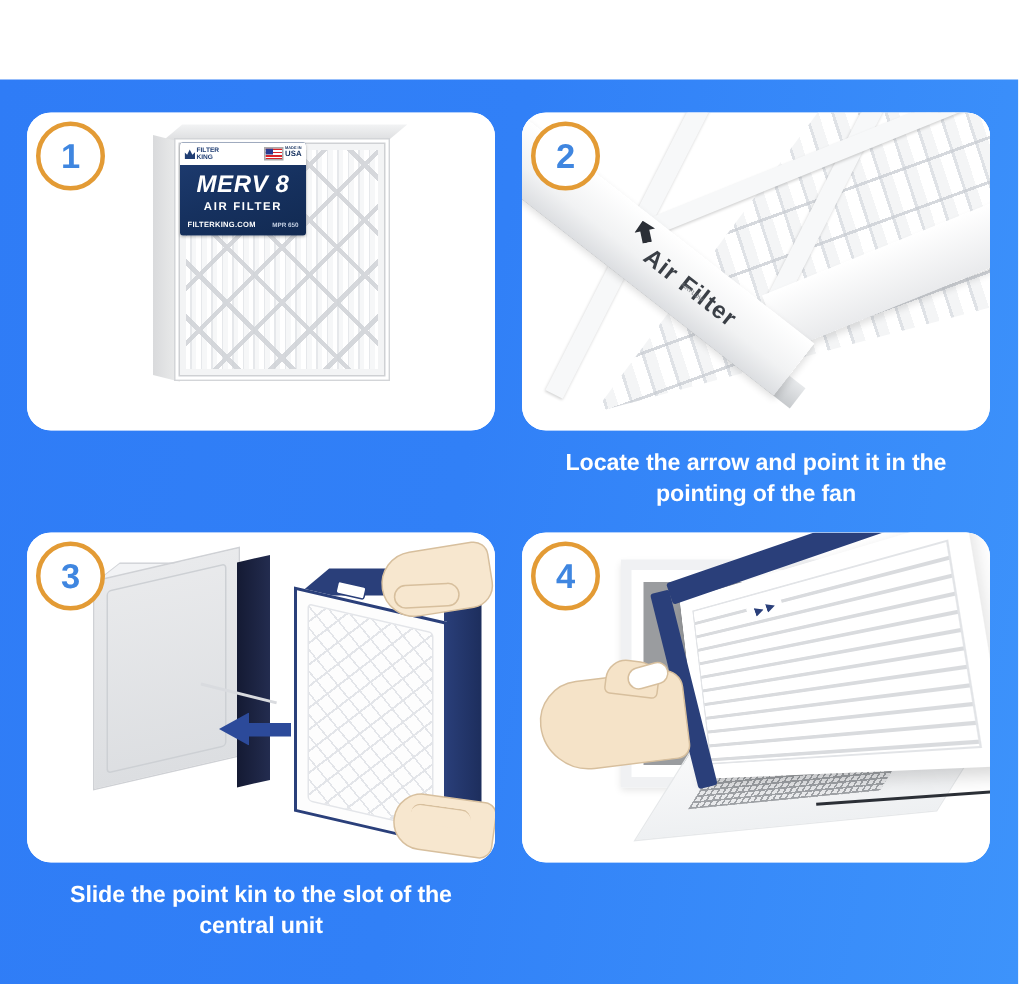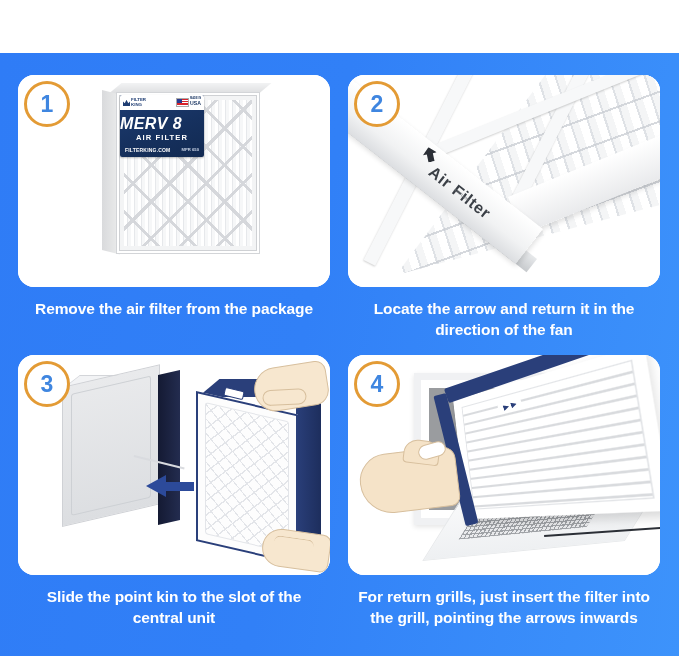--- a/index.html
+++ b/index.html
@@ -112,21 +112,21 @@
   .fk-text{font-size:4.4px;font-weight:bold;color:#1f3d73;line-height:4.6px;text-align:left;}
   .usa-badge{display:flex;align-items:center;gap:1.5px;}
   .flag{
     width:11px;height:7px;position:relative;overflow:hidden;border:.3px solid #aaa;
     background:repeating-linear-gradient(180deg,#d8232a 0 1.1px,#ffffff 1.1px 2.2px);
   }
   .flag:after{content:"";position:absolute;left:0;top:0;width:5px;height:3.6px;background:#2a3b8f;}
   .usa-text{font-size:5.2px;font-weight:bold;color:#14305e;line-height:5.4px;}
   .usa-small{font-size:2.6px;font-weight:bold;color:#14305e;line-height:2.8px;}
   .merv{
-    position:absolute;left:0;top:20px;width:84px;text-align:left;
+    position:absolute;left:0;top:20px;width:84px;text-align:center;
     color:#ffffff;font-size:16px;font-weight:bold;font-style:italic;letter-spacing:.4px;
   }
   .airfilter-sub{
     position:absolute;left:0;top:38px;width:84px;text-align:center;
     color:#ffffff;font-size:7.6px;font-weight:bold;letter-spacing:1.1px;
   }
   .lbl-bottom{
     position:absolute;left:0;bottom:4px;width:84px;
     display:flex;justify-content:space-between;padding:0 5px;box-sizing:border-box;
   }
@@ -392,21 +392,20 @@
                 <div class="merv">MERV 8</div>
                 <div class="airfilter-sub">AIR FILTER</div>
                 <div class="lbl-bottom">
                   <div class="fk-url">FILTERKING.COM</div>
                   <div class="mpr">MPR 650</div>
                 </div>
               </div>
             </div>
           </div>
         </div>
-        <div class="caption">Remove the air filter from the package</div>
       </div>
 
       <div class="cell c2">
         <div class="card">
           <div class="badge">2</div>
 
           <div class="photo2">
             <div class="corner-wrap">
               <div class="pleat-field"></div>
               <div class="pleat-field2"></div>
@@ -415,21 +414,21 @@
               <div class="web-v web-c"></div>
               <div class="frame-bar-r"></div>
               <div class="frame-bar2"></div>
               <div class="frame-bar"></div>
               <div class="af-arrow"></div>
               <div class="af-text">Air Filter</div>
               <div class="af-text-sub">AIRFLOW</div>
             </div>
           </div>
         </div>
-        <div class="caption">Locate the arrow and return it in the direction of the fan</div>
+        <div class="caption">Locate the arrow and point it in the pointing of the fan</div>
       </div>
 
       <div class="cell c3">
         <div class="card tall">
           <div class="badge">3</div>
 
           <div class="ill3">
             <div class="unit-box">
               <div class="unit-top"></div>
               <div class="unit-front"></div>
@@ -473,18 +472,17 @@
             <div class="filt4">
               <div class="filt4-edge"></div>
               <div class="filt4-edge2"></div>
               <div class="filt4-arrow"></div>
             </div>
 
             <div class="hand4"></div>
             <div class="thumb4"></div>
           </div>
         </div>
-        <div class="caption">For return grills, just insert the filter into the grill, pointing the arrows inwards</div>
       </div>
 
     </div>
   </div>
 </div>
 
 </body></html>

